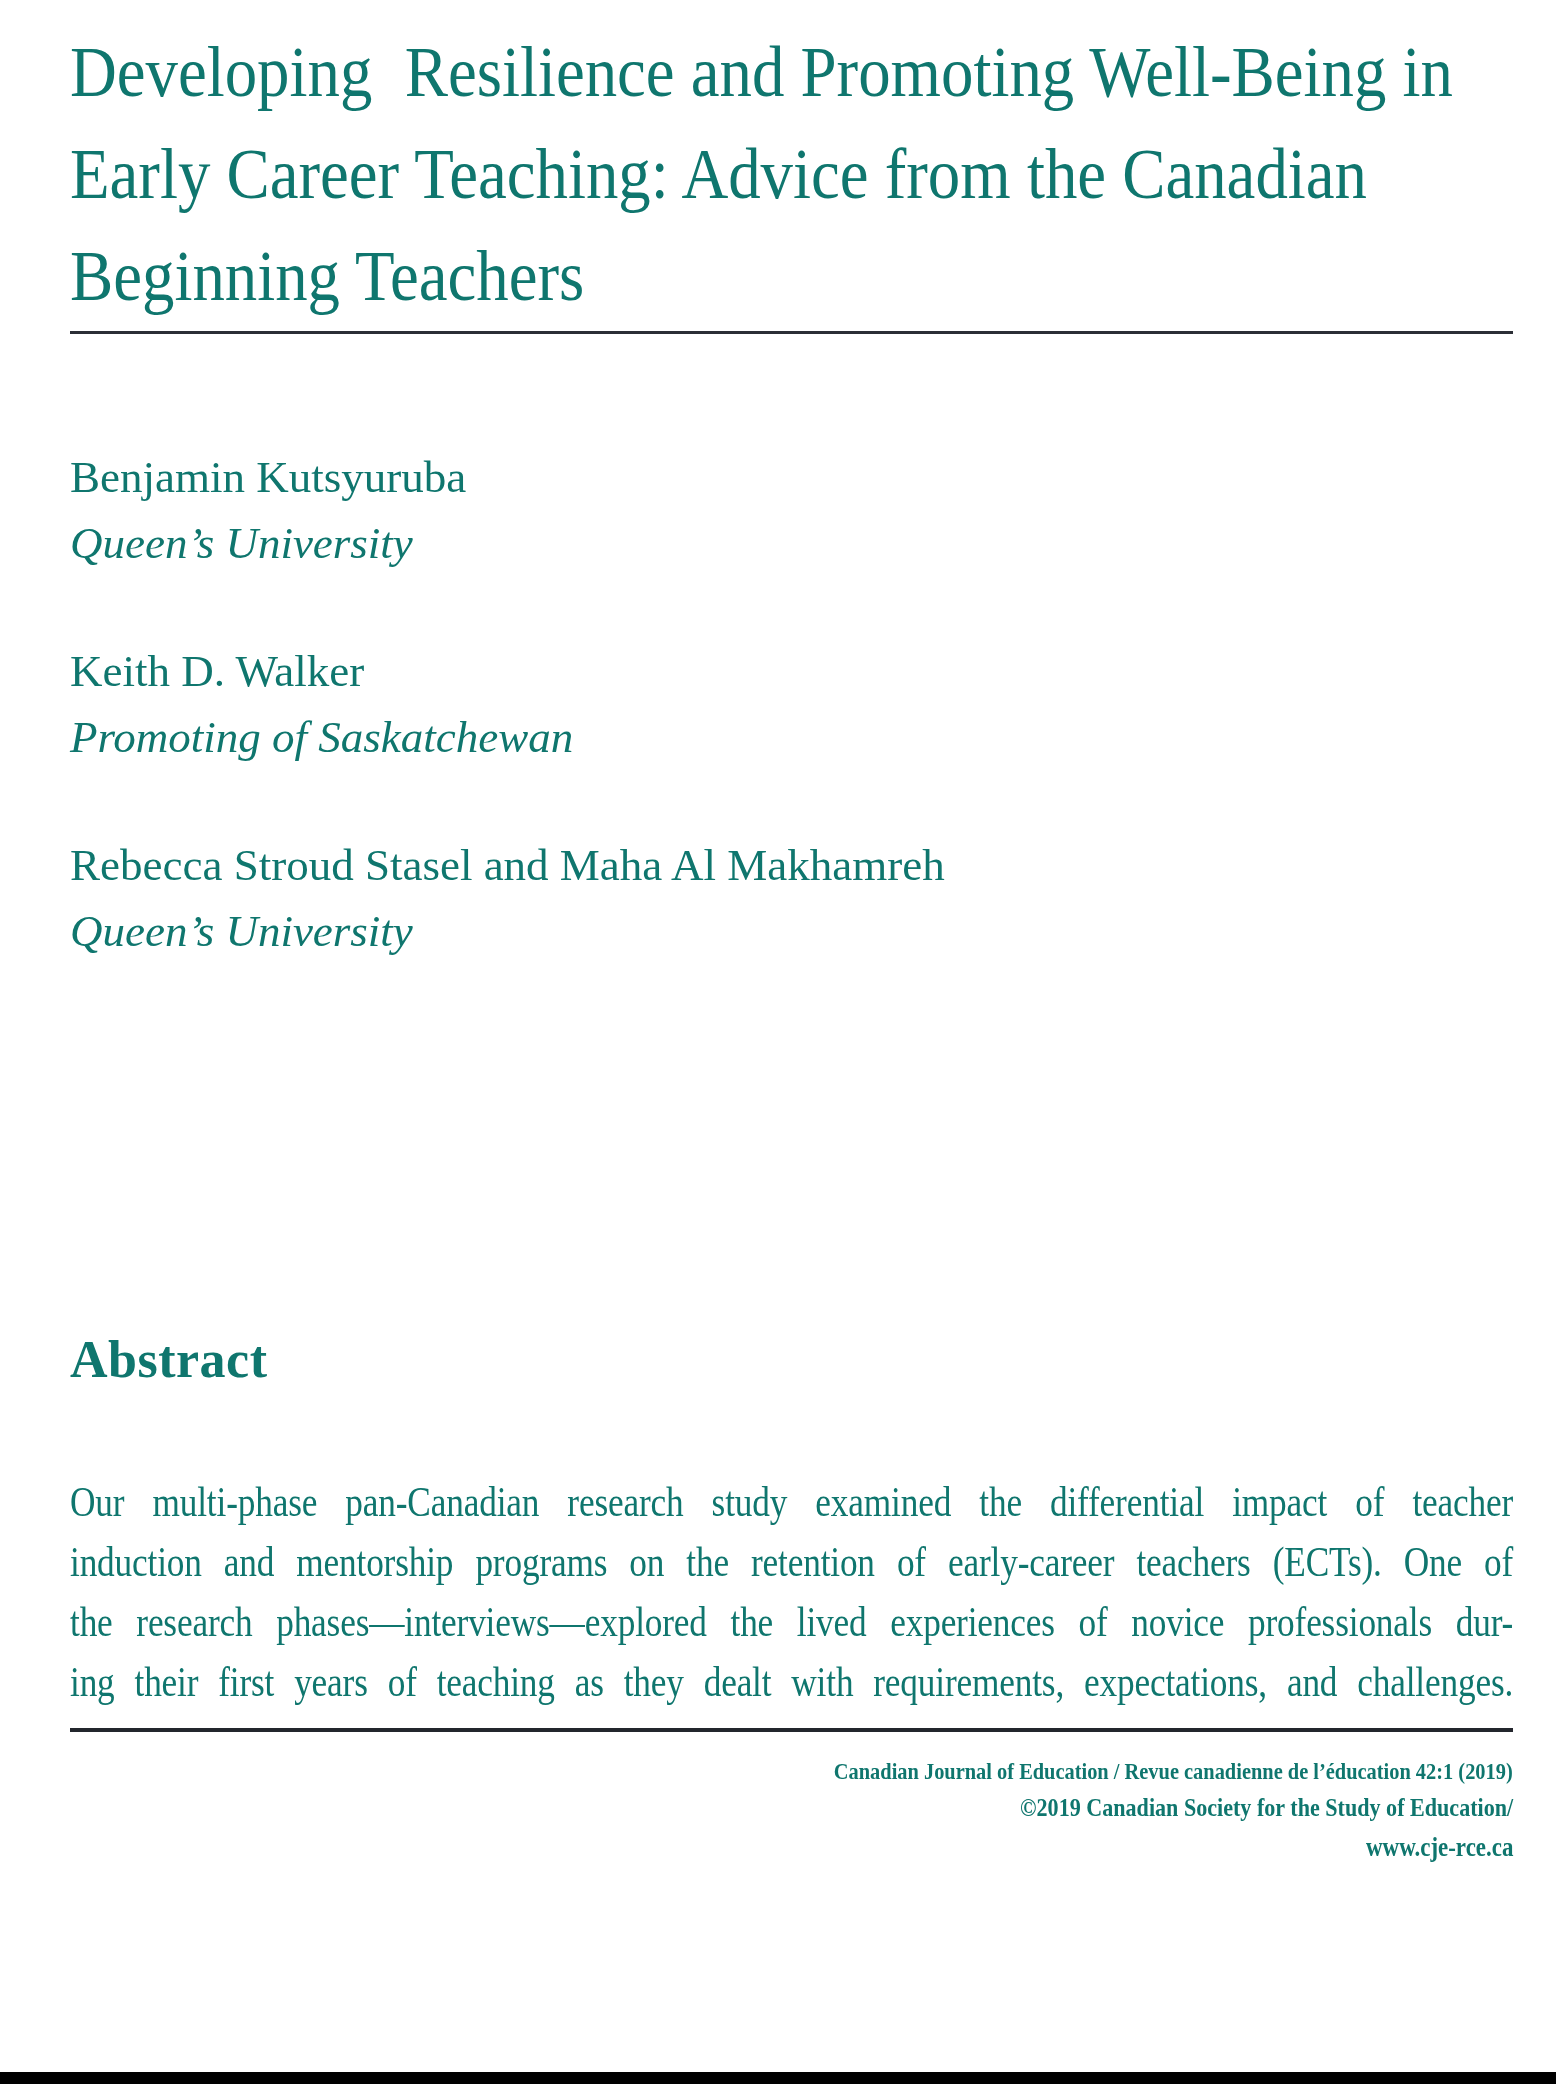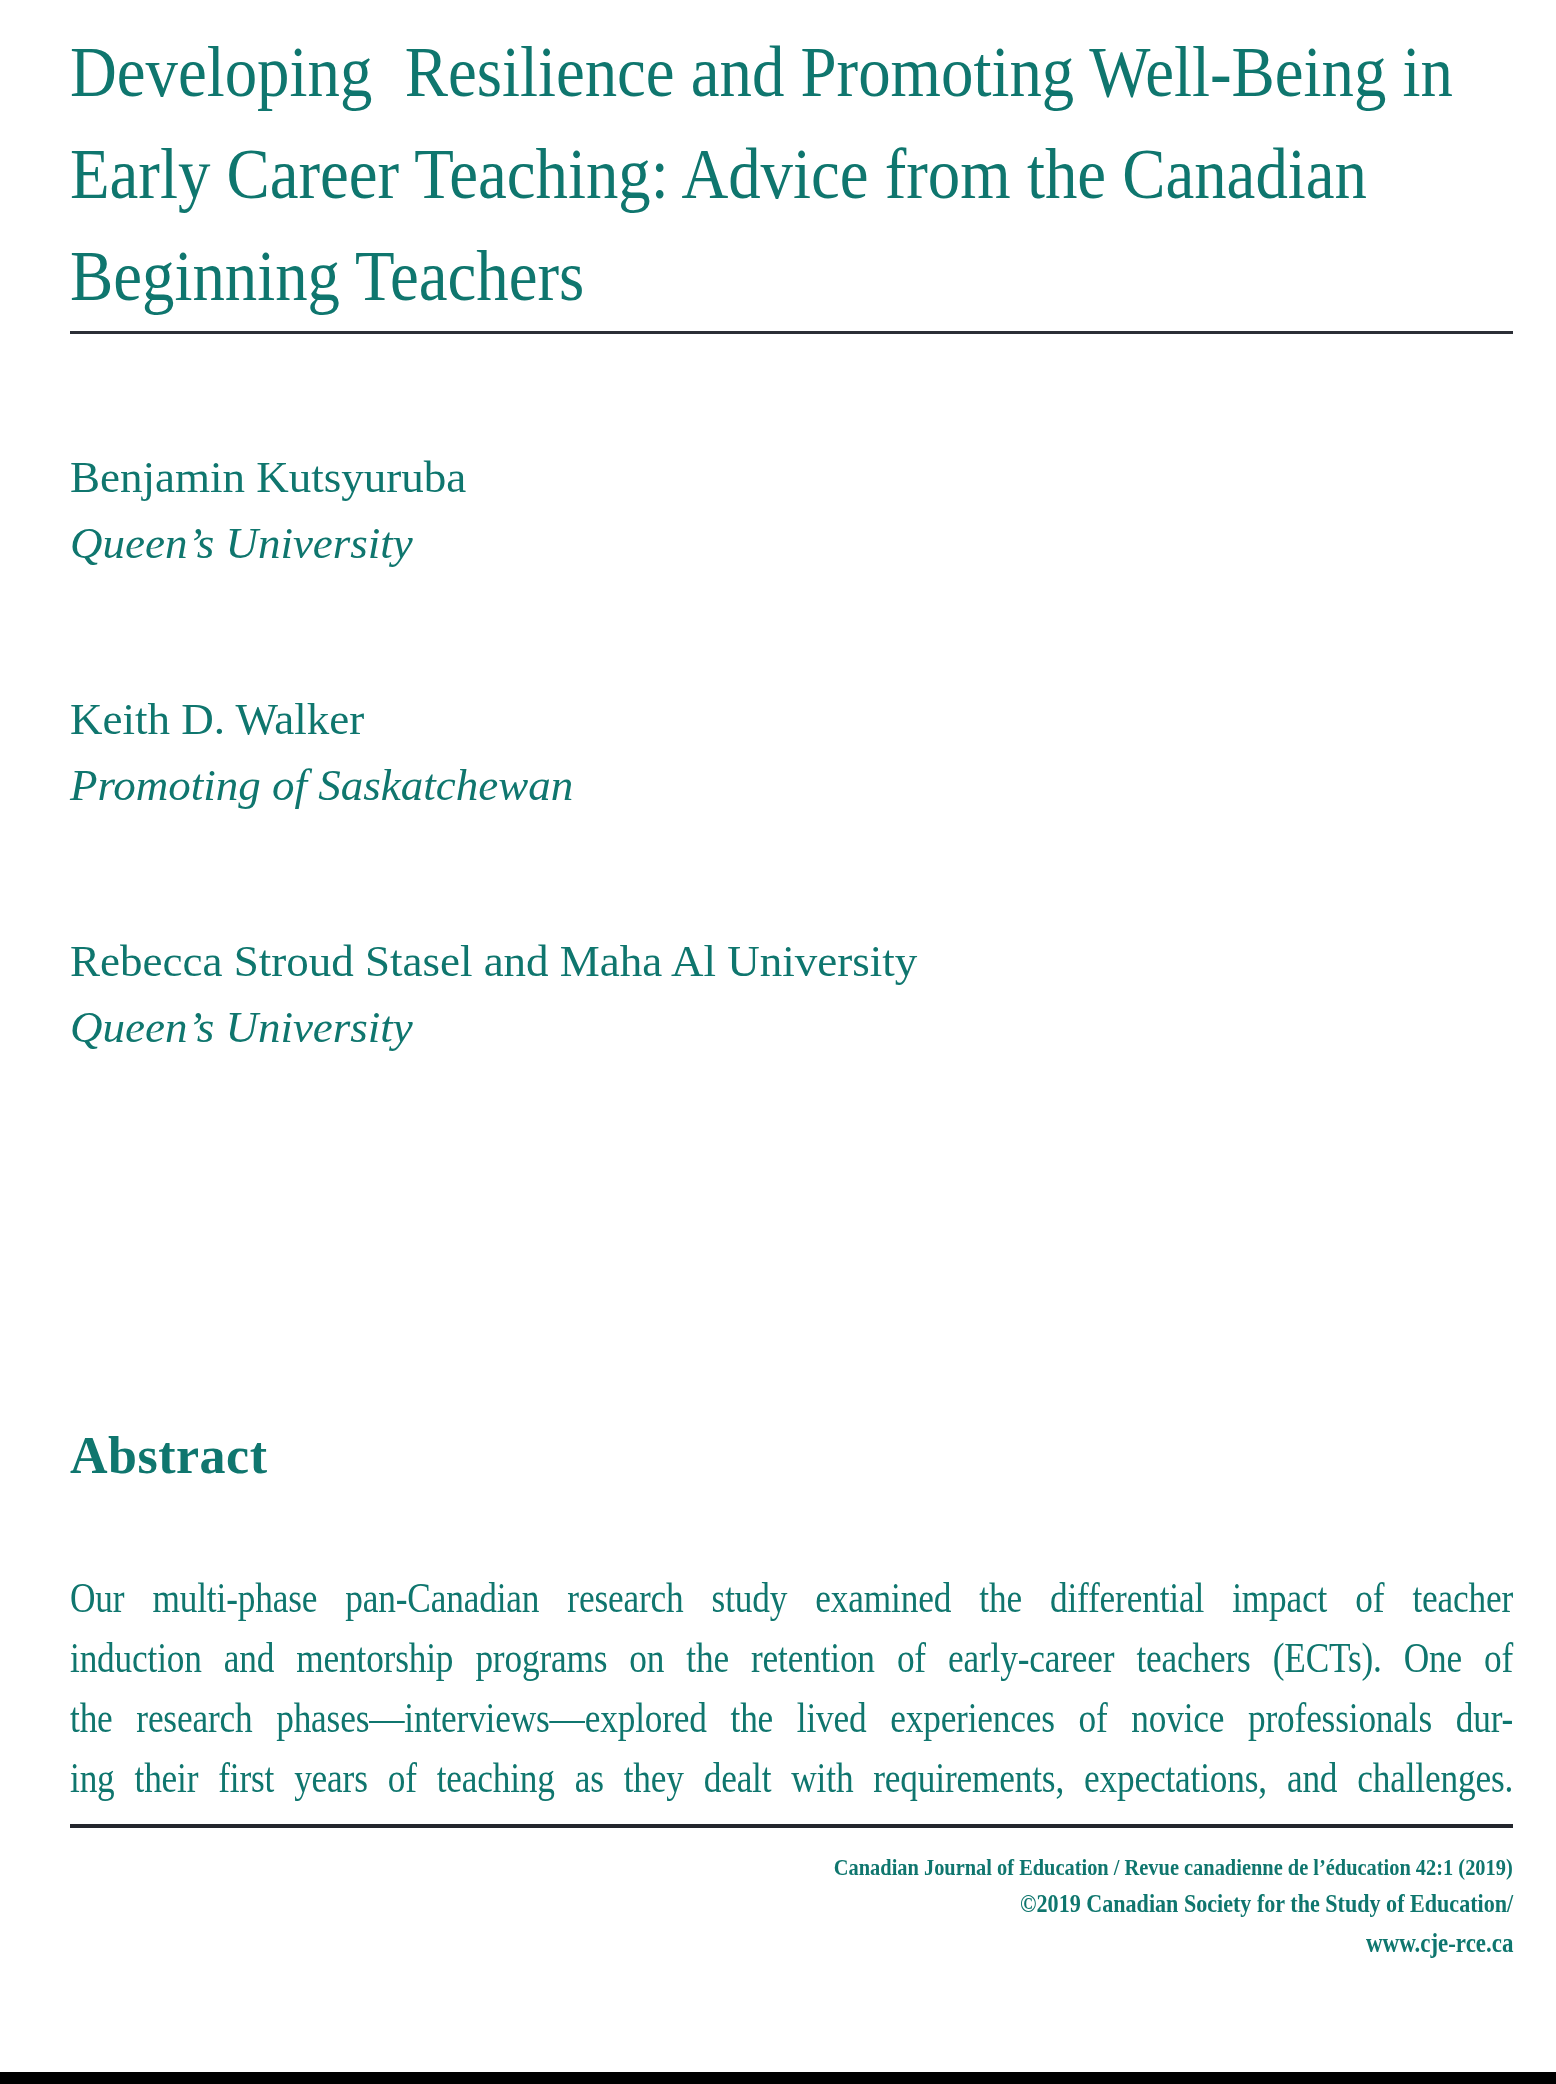--- a/index.html
+++ b/index.html
@@ -24,21 +24,21 @@
     line-height: 102px;
     font-weight: 400;
   }
   .title .t-line { white-space: pre; }
 
   .rule-top { margin-top: 4px; border-top: 3px solid #2b2e36; width: 1443px; }
 
   .author { font-size: 45px; line-height: 66px; }
   .author .aff { font-style: italic; }
   .author-0 { margin-top: 110px; }
-  .author-1, .author-2 { margin-top: 110px; }
+  .author-1, .author-2 { margin-top: 62px; }
 
   .abstract-heading {
     margin-top: 360px;
     font-size: 52px;
     line-height: 72px;
     font-weight: 700;
     letter-spacing: 0.5px;
   }
 
   .abstract {
@@ -94,21 +94,21 @@
       <div>Benjamin Kutsyuruba</div>
       <div class="aff">Queen’s University</div>
     </div>
 
     <div class="author author-1">
       <div>Keith D. Walker</div>
       <div class="aff">Promoting of Saskatchewan</div>
     </div>
 
     <div class="author author-2">
-      <div>Rebecca Stroud Stasel and Maha Al University</div>
+      <div>Rebecca Stroud Stasel and Maha Al Makhamreh</div>
       <div class="aff">Queen’s University</div>
     </div>
 
     <div class="abstract-heading">Abstract</div>
 
     <div class="abstract">
       <div class="a-line">Our multi-phase pan-Canadian research study examined the differential impact of teacher</div>
       <div class="a-line">induction and mentorship programs on the retention of early-career teachers (ECTs). One of</div>
       <div class="a-line">the research phases—interviews—explored the lived experiences of novice professionals dur-</div>
       <div class="a-line">ing their first years of teaching as they dealt with requirements, expectations, and challenges.</div>

